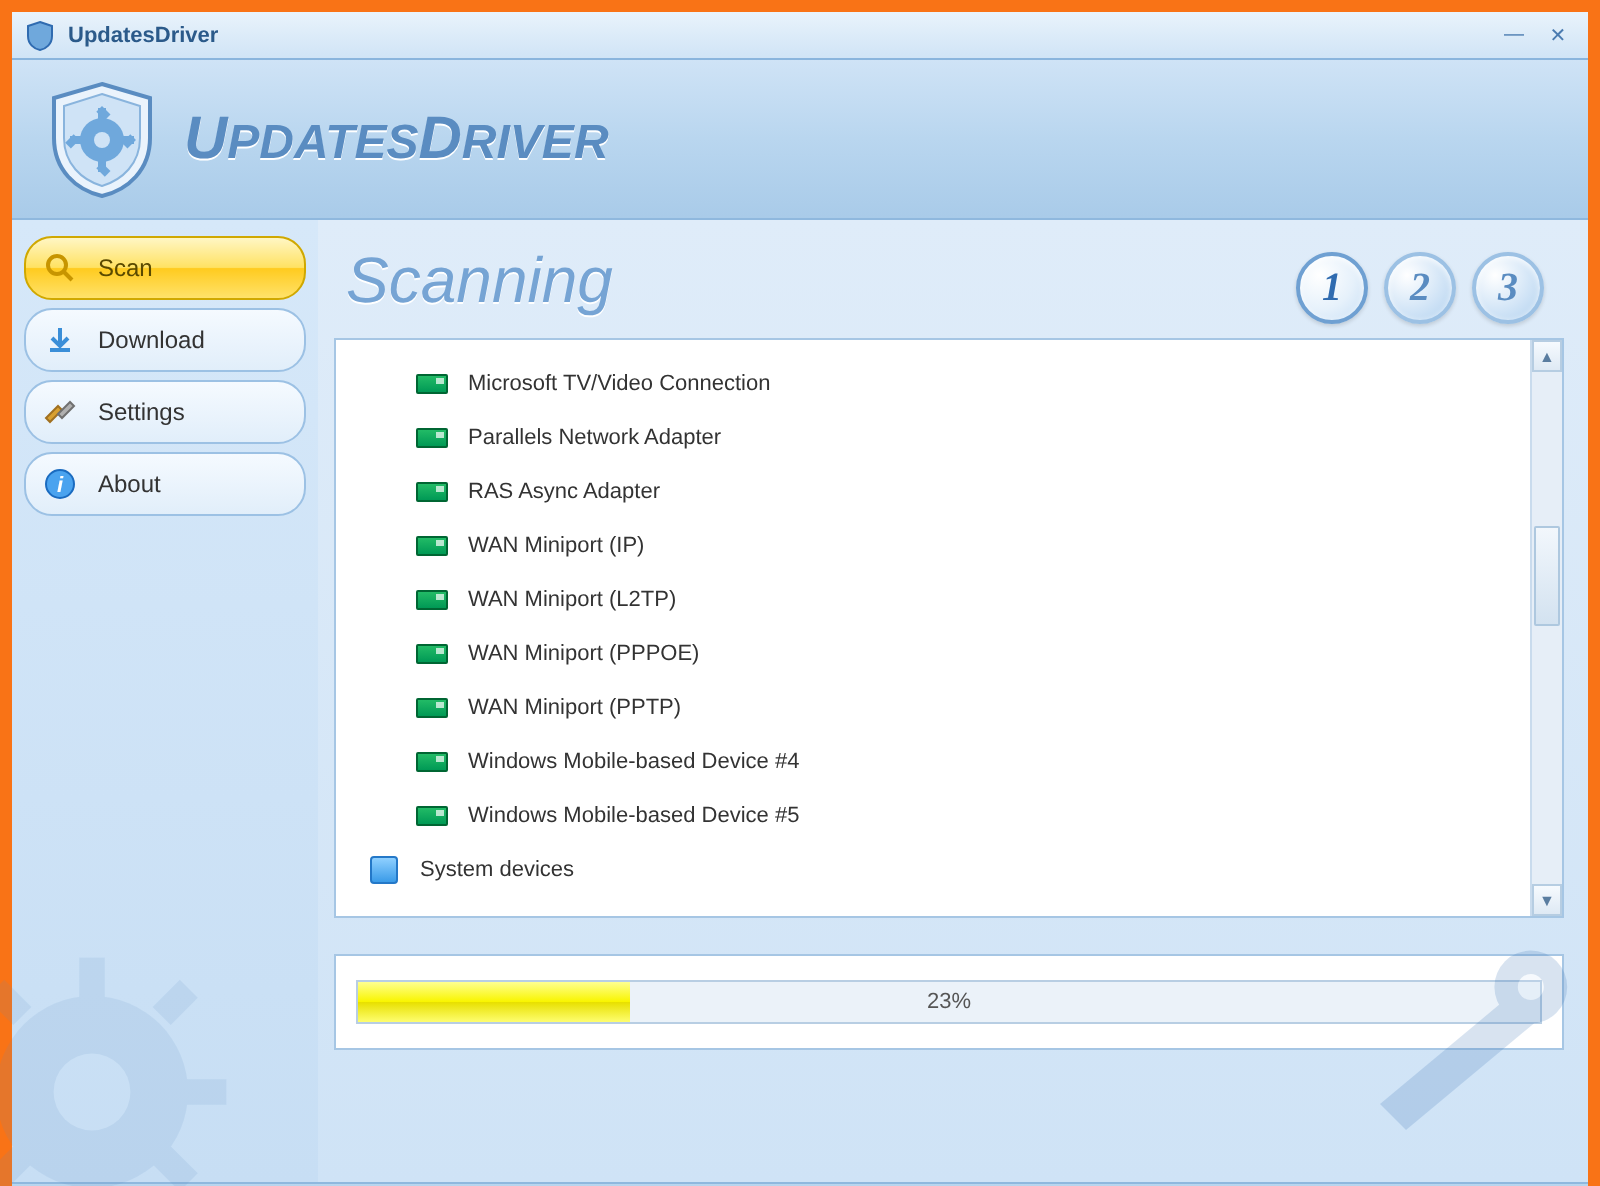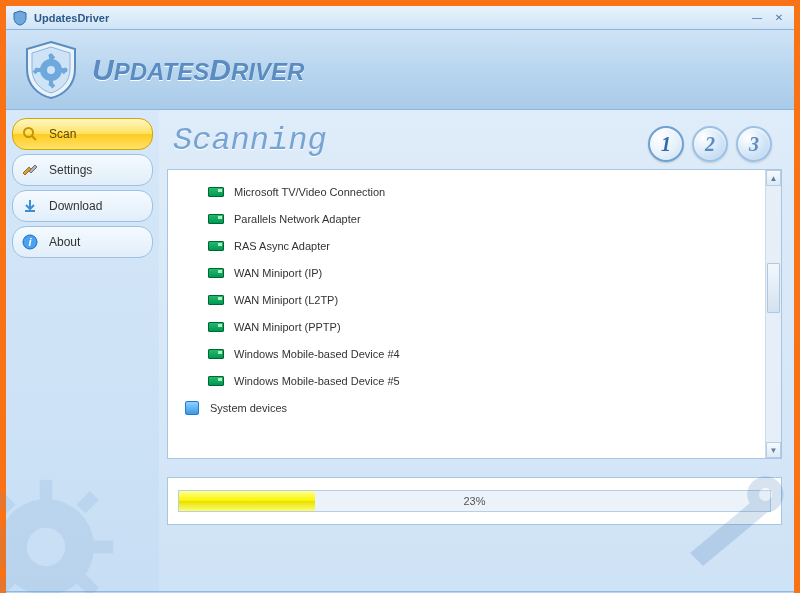--- a/index.html
+++ b/index.html
@@ -27,21 +27,21 @@
 
 .sidebar { width: 153px; background: linear-gradient(#d6e8f9, #c7def4); padding: 8px 6px; position: relative; }
 .nav-btn { display: flex; align-items: center; height: 32px; border: 1px solid #9cc1e4; border-radius: 14px; margin-bottom: 4px; padding-left: 8px; cursor: pointer; font-size: 12px; color: #333; background: linear-gradient(#f5faff, #e1eefa); }
 .nav-btn.active { background: linear-gradient(#fff6c4, #ffe263 49%, #ffcb1f 51%, #ffe26a); border-color: #d0a800; color: #5a4a00; font-weight: normal; }
 .nav-btn .nav-icon { width: 18px; height: 18px; margin-right: 10px; display: flex; align-items: center; justify-content: center; }
 .sidebar-hint { font-size: 11px; color: #5a82ab; line-height: 1.45; margin-top: 14px; padding: 0 2px; }
 .sidebar-gear-bg { position: absolute; bottom: -40px; left: -40px; opacity: 0.12; }
 
 
 .content { flex: 1; background: linear-gradient(#dfecf9, #cfe3f6); position: relative; padding: 0px 12px 0 8px; }
-.content-title { font-family: Liberation Mono, monospace; font-size: 32px; font-style: italic; color: #76a4d4; text-shadow: 0 1px 0 #fff; margin: 12px 0 10px 6px; }
+.content-title { font-family: Liberation Sans, sans-serif; font-size: 32px; font-style: italic; color: #76a4d4; text-shadow: 0 1px 0 #fff; margin: 12px 0 10px 6px; }
 .steps { position: absolute; top: 16px; right: 22px; display: flex; gap: 8px; }
 .step-circle { width: 36px; height: 36px; border-radius: 50%; background: radial-gradient(circle at 30% 30%, #fff, #cfe3f6 60%, #b0d0ee); border: 2px solid #9cc1e4; display: flex; align-items: center; justify-content: center; font-family: Georgia, serif; font-style: italic; font-size: 20px; font-weight: bold; color: #5a8cc1; box-shadow: inset 0 1px 3px rgba(255,255,255,.9), 0 1px 2px rgba(0,0,0,.15); }
 .step-circle.active { color: #2f6bb0; border-color: #6fa0d2; background: radial-gradient(circle at 30% 30%, #fff, #e6f1fb 55%, #c6def5); }
 
 
 .listbox-wrap { border: 1px solid #a6c6e4; background: #fff; height: 290px; display: flex; }
 .listbox { flex: 1; overflow: hidden; padding: 8px 0; }
 .list-row { display: flex; align-items: center; height: 27px; padding-left: 40px; font-size: 11px; color: #333; }
 .list-row.cat { padding-left: 16px; }
 .row-icon { width: 16px; height: 12px; margin-right: 10px; display: inline-flex; align-items: center; justify-content: center; }
@@ -119,33 +119,33 @@
           <svg width="16" height="16" viewBox="0 0 16 16">
               <circle cx="6.5" cy="6.5" r="4.5" fill="none" stroke="#c79500" stroke-width="2"></circle>
               <line x1="10" y1="10" x2="14" y2="14" stroke="#c79500" stroke-width="2"></line>
             </svg>
         </span>
         <span>Scan</span>
       </div>
       <div class="nav-btn">
         <span class="nav-icon">
           <svg width="16" height="16" viewBox="0 0 16 16">
+              <path d="M8 2 V10 M4 7 L8 11 L12 7 M3 13 H13" fill="none" stroke="#3a8ed8" stroke-width="2"></path>
+            </svg>
+        </span>
+        <span>Download</span>
+      </div>
+      <div class="nav-btn">
+        <span class="nav-icon">
+          <svg width="16" height="16" viewBox="0 0 16 16">
               <path d="M3 13 L9 7 L7 5 L1 11 Z" fill="#d8a030" stroke="#a07020"></path>
               <path d="M13 3 L7 9 L9 11 L15 5 Z" fill="#b0b0b0" stroke="#707070"></path>
             </svg>
         </span>
         <span>Settings</span>
-      </div>
-      <div class="nav-btn">
-        <span class="nav-icon">
-          <svg width="16" height="16" viewBox="0 0 16 16">
-              <path d="M8 2 V10 M4 7 L8 11 L12 7 M3 13 H13" fill="none" stroke="#3a8ed8" stroke-width="2"></path>
-            </svg>
-        </span>
-        <span>Download</span>
       </div>
       <div class="nav-btn">
         <span class="nav-icon">
           <svg width="16" height="16" viewBox="0 0 16 16">
               <circle cx="8" cy="8" r="7" fill="#4aa3ef" stroke="#1a6bc0"></circle>
               <text x="8" y="12" text-anchor="middle" font-family="Georgia" font-style="italic" font-weight="bold" font-size="11" fill="#fff">i</text>
             </svg>
         </span>
         <span>About</span>
       </div>
@@ -207,20 +207,26 @@
           <div class="list-row">
               <span class="row-icon">
                 <span class="card-icon"></span>
               </span>
               <span>WAN Miniport (L2TP)</span>
             </div>
           <div class="list-row">
               <span class="row-icon">
                 <span class="card-icon"></span>
               </span>
+              <span>WAN Miniport (PPPOE)</span>
+            </div>
+          <div class="list-row">
+              <span class="row-icon">
+                <span class="card-icon"></span>
+              </span>
               <span>WAN Miniport (PPTP)</span>
             </div>
           <div class="list-row">
               <span class="row-icon">
                 <span class="card-icon"></span>
               </span>
               <span>Windows Mobile-based Device #4</span>
             </div>
           <div class="list-row">
               <span class="row-icon">

